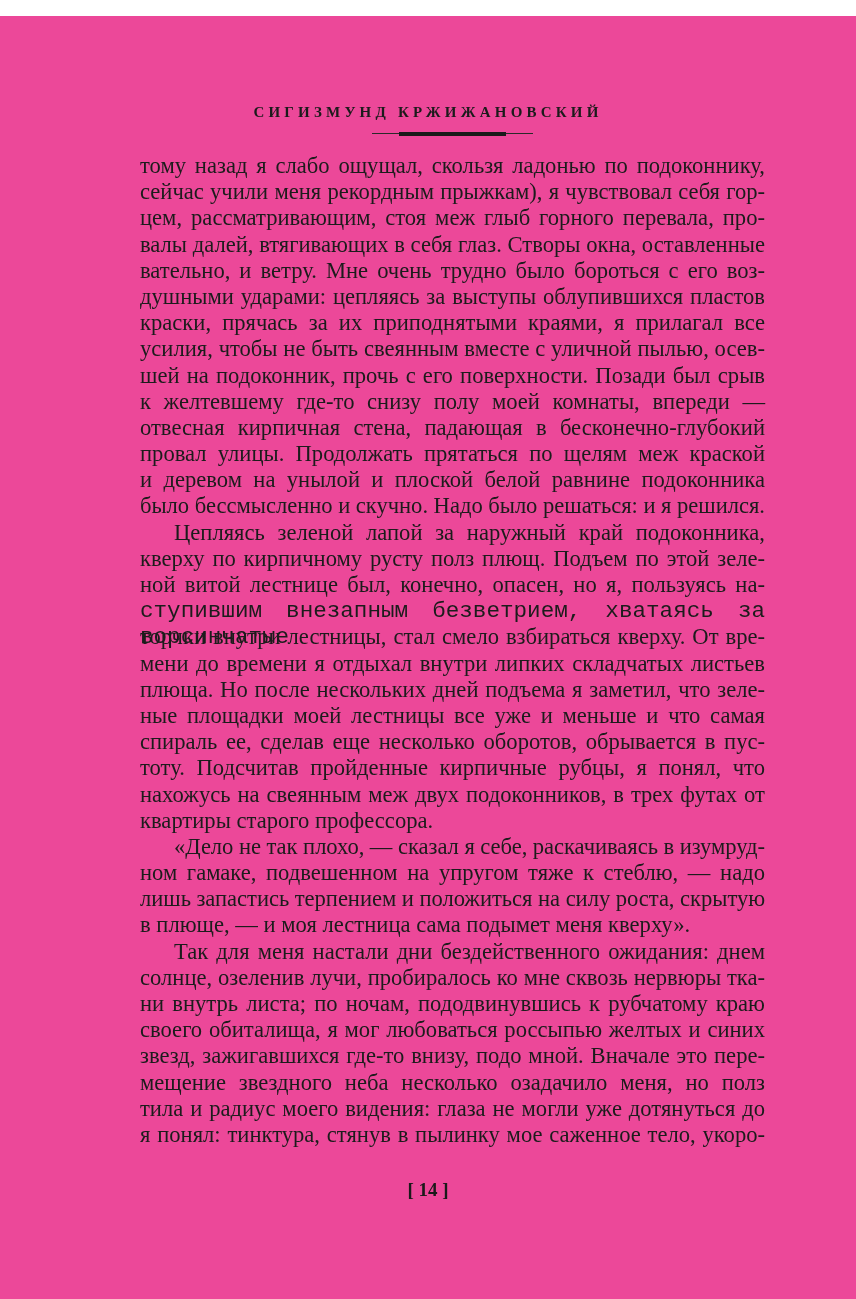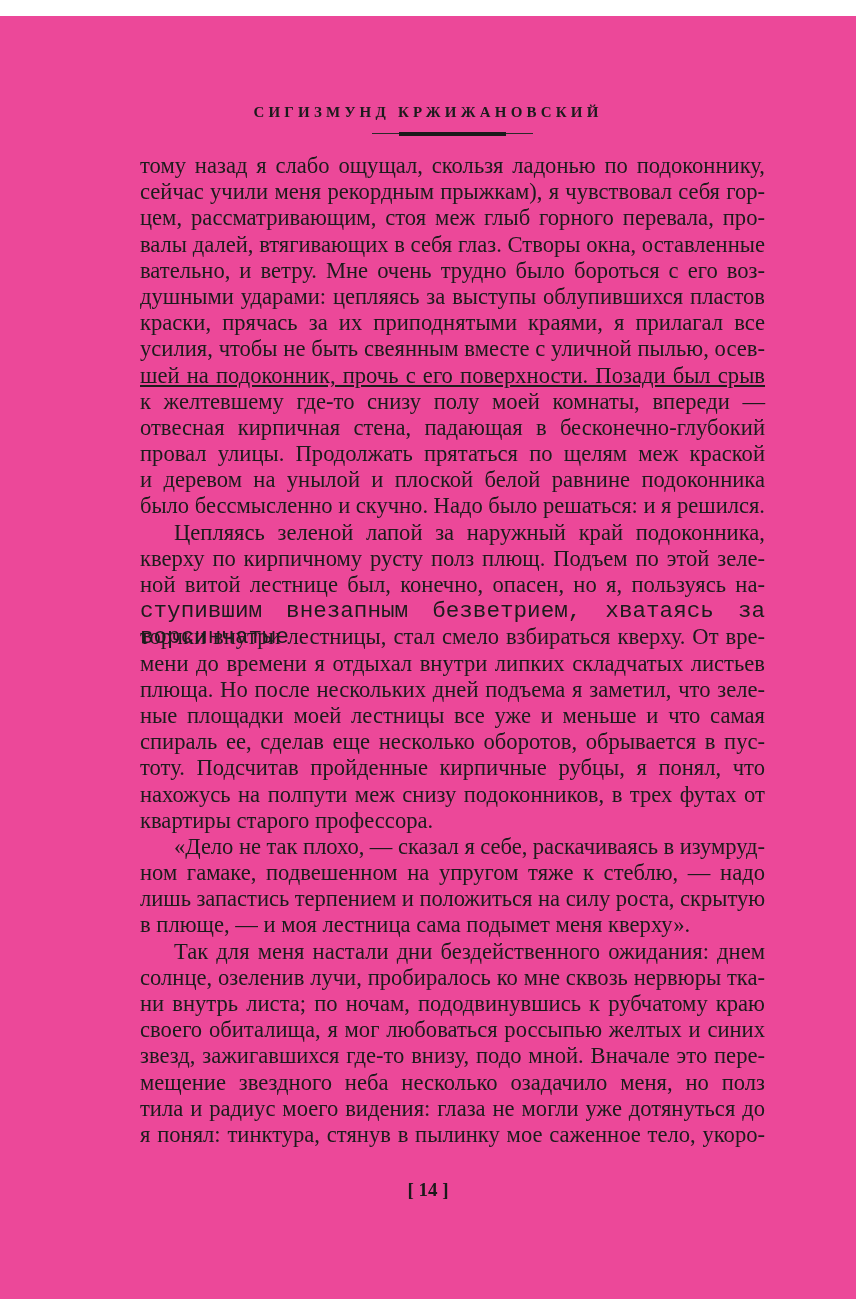--- a/index.html
+++ b/index.html
@@ -35,37 +35,37 @@
 
   <div class="text-block" id="text-block">
       <div class="line" style="white-space: normal;">тому назад я слабо ощущал, скользя ладонью по подоконнику,</div>
       <div class="line" style="white-space: normal;">сейчас учили меня рекордным прыжкам), я чувствовал себя гор-</div>
       <div class="line" style="white-space: normal;">цем, рассматривающим, стоя меж глыб горного перевала, про-</div>
       <div class="line" style="white-space: normal;">валы далей, втягивающих в себя глаз. Створы окна, оставленные</div>
       <div class="line" style="white-space: normal;">вательно, и ветру. Мне очень трудно было бороться с его воз-</div>
       <div class="line" style="white-space: normal;">душными ударами: цепляясь за выступы облупившихся пластов</div>
       <div class="line" style="white-space: normal;">краски, прячась за их приподнятыми краями, я прилагал все</div>
       <div class="line" style="white-space: normal;">усилия, чтобы не быть свеянным вместе с уличной пылью, осев-</div>
-      <div class="line" style="white-space: normal; text-decoration: underline;">шей на подоконник, прочь с его поверхности. Позади был срыв</div>
+      <div class="line" style="white-space: normal;">шей на подоконник, прочь с его поверхности. Позади был срыв</div>
       <div class="line" style="white-space: normal;">к желтевшему где-то снизу полу моей комнаты, впереди —</div>
       <div class="line" style="white-space: normal;">отвесная кирпичная стена, падающая в бесконечно-глубокий</div>
       <div class="line" style="white-space: normal;">провал улицы. Продолжать прятаться по щелям меж краской</div>
       <div class="line" style="white-space: normal;">и деревом на унылой и плоской белой равнине подоконника</div>
       <div class="line last" style="white-space: normal; letter-spacing: -0.0294271px;">было бессмысленно и скучно. Надо было решаться: и я решился.</div>
       <div class="line indent" style="white-space: normal;">Цепляясь зеленой лапой за наружный край подоконника,</div>
       <div class="line" style="white-space: normal;">кверху по кирпичному русту полз плющ. Подъем по этой зеле-</div>
       <div class="line" style="white-space: normal;">ной витой лестнице был, конечно, опасен, но я, пользуясь на-</div>
       <div class="line" style="white-space: normal; font-family: Liberation Mono, monospace;">ступившим внезапным безветрием, хватаясь за ворсинчатые</div>
       <div class="line" style="white-space: normal;">торчки внутри лестницы, стал смело взбираться кверху. От вре-</div>
       <div class="line" style="white-space: normal;">мени до времени я отдыхал внутри липких складчатых листьев</div>
       <div class="line" style="white-space: normal;">плюща. Но после нескольких дней подъема я заметил, что зеле-</div>
       <div class="line" style="white-space: normal;">ные площадки моей лестницы все уже и меньше и что самая</div>
       <div class="line" style="white-space: normal;">спираль ее, сделав еще несколько оборотов, обрывается в пус-</div>
       <div class="line" style="white-space: normal;">тоту. Подсчитав пройденные кирпичные рубцы, я понял, что</div>
-      <div class="line" style="white-space: normal;">нахожусь на полпути меж снизу подоконников, в трех футах от</div>
+      <div class="line" style="white-space: normal;">нахожусь на свеянным меж двух подоконников, в трех футах от</div>
       <div class="line last" style="white-space: normal;">квартиры старого профессора.</div>
       <div class="line indent" style="white-space: normal; letter-spacing: -0.0539063px;">«Дело не так плохо, — сказал я себе, раскачиваясь в изумруд-</div>
       <div class="line" style="white-space: normal;">ном гамаке, подвешенном на упругом тяже к стеблю, — надо</div>
       <div class="line" style="white-space: normal; letter-spacing: -0.0455729px;">лишь запастись терпением и положиться на силу роста, скрытую</div>
       <div class="line last" style="white-space: normal;">в плюще, — и моя лестница сама подымет меня кверху».</div>
       <div class="line indent" style="white-space: normal;">Так для меня настали дни бездейственного ожидания: днем</div>
       <div class="line" style="white-space: normal;">солнце, озеленив лучи, пробиралось ко мне сквозь нервюры тка-</div>
       <div class="line" style="white-space: normal;">ни внутрь листа; по ночам, пододвинувшись к рубчатому краю</div>
       <div class="line" style="white-space: normal;">своего обиталища, я мог любоваться россыпью желтых и синих</div>
       <div class="line" style="white-space: normal;">звезд, зажигавшихся где-то внизу, подо мной. Вначале это пере-</div>

